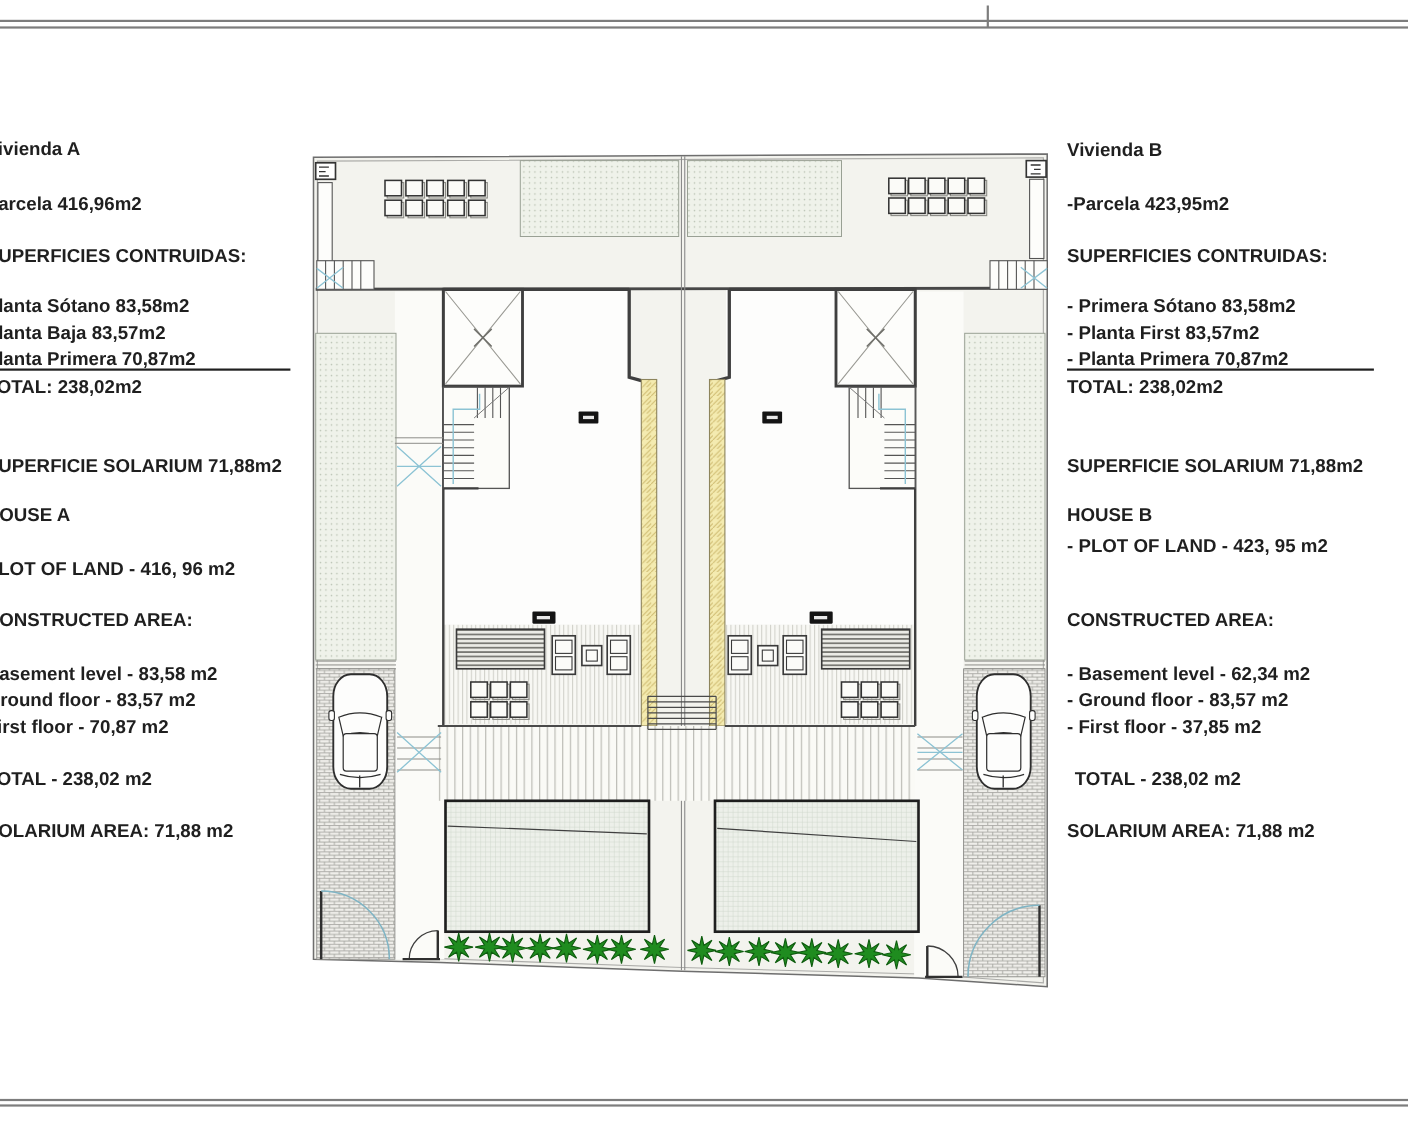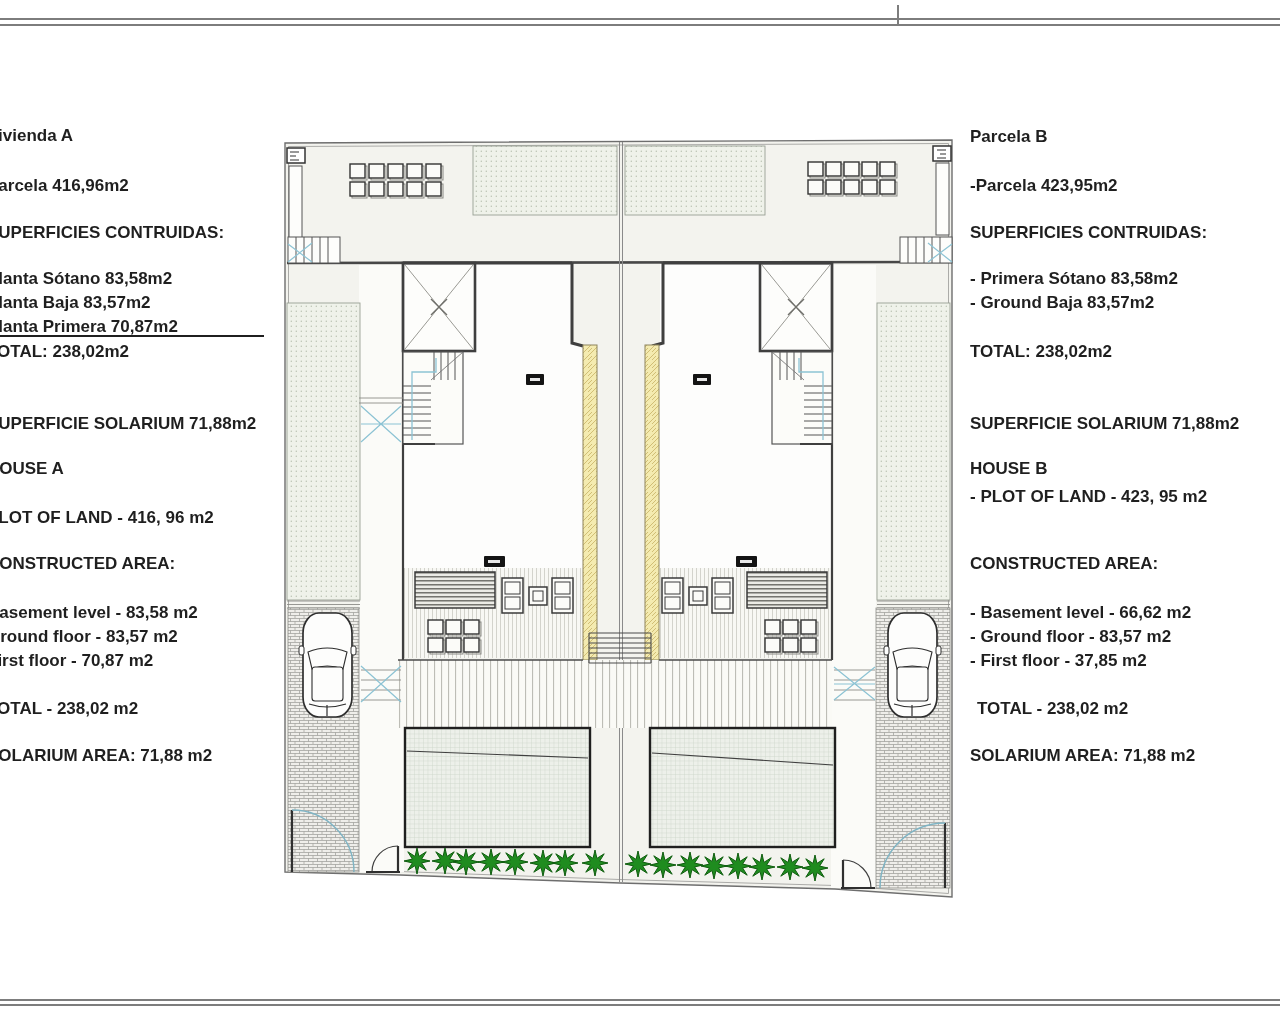--- a/index.html
+++ b/index.html
@@ -36,31 +36,32 @@
     <div style="top:509px">PLOT OF LAND - 416, 96 m2</div>
     <div style="top:555px">CONSTRUCTED AREA:</div>
     <div style="top:604px">Basement level - 83,58 m2</div>
     <div style="top:628px">Ground floor - 83,57 m2</div>
     <div style="top:652px">First floor - 70,87 m2</div>
     <div style="top:700px">TOTAL - 238,02 m2</div>
     <div style="top:747px">SOLARIUM AREA: 71,88 m2</div>
   </div>
 
   <div class="panel" style="left:970px;top:0;width:310px;height:800px">
-    <div style="top:128px">Parcela B</div>
+    <div style="top:128px">Vivienda B</div>
     <div style="top:177px">-Parcela 423,95m2</div>
     <div style="top:224px">SUPERFICIES CONTRUIDAS:</div>
     <div style="top:270px">- Primera Sótano 83,58m2</div>
-    <div style="top:294px">- Ground Baja 83,57m2</div>
+    <div style="top:294px">- Planta First 83,57m2</div>
+    <div style="top:318px"><span class="u-line" style="padding-right:78px">- Planta Primera 70,87m2</span></div>
     <div style="top:343px">TOTAL: 238,02m2</div>
     <div style="top:415px">SUPERFICIE SOLARIUM 71,88m2</div>
     <div style="top:460px">HOUSE B</div>
     <div style="top:488px">- PLOT OF LAND - 423, 95 m2</div>
     <div style="top:555px">CONSTRUCTED AREA:</div>
-    <div style="top:604px">- Basement level - 66,62 m2</div>
+    <div style="top:604px">- Basement level - 62,34 m2</div>
     <div style="top:628px">- Ground floor - 83,57 m2</div>
     <div style="top:652px">- First floor - 37,85 m2</div>
     <div style="top:700px;margin-left:7px">TOTAL - 238,02 m2</div>
     <div style="top:747px">SOLARIUM AREA: 71,88 m2</div>
   </div>
 
   <svg style="left:283px;top:130px" width="672" height="790" viewBox="283 130 672 790">
     <defs>
       <pattern id="dots" width="5" height="5" patternUnits="userSpaceOnUse">
         <rect width="5" height="5" fill="#eff2ea"></rect>

